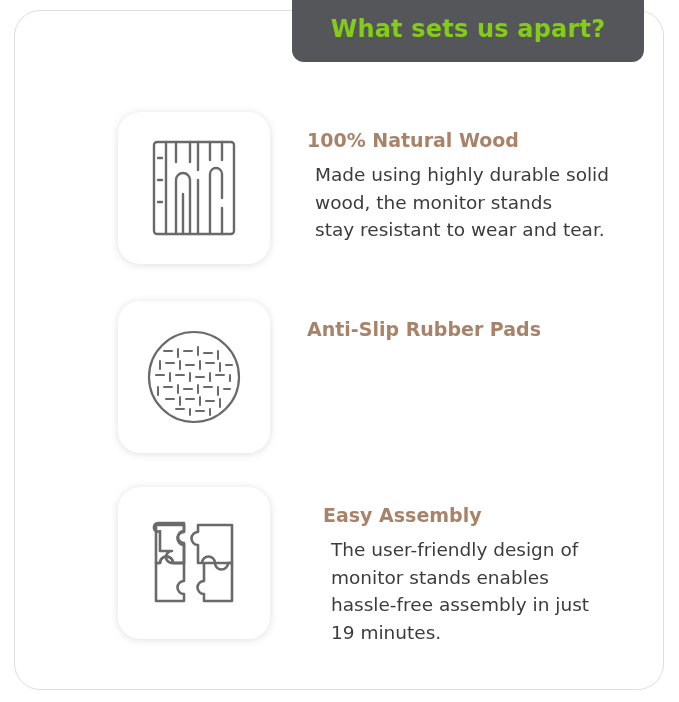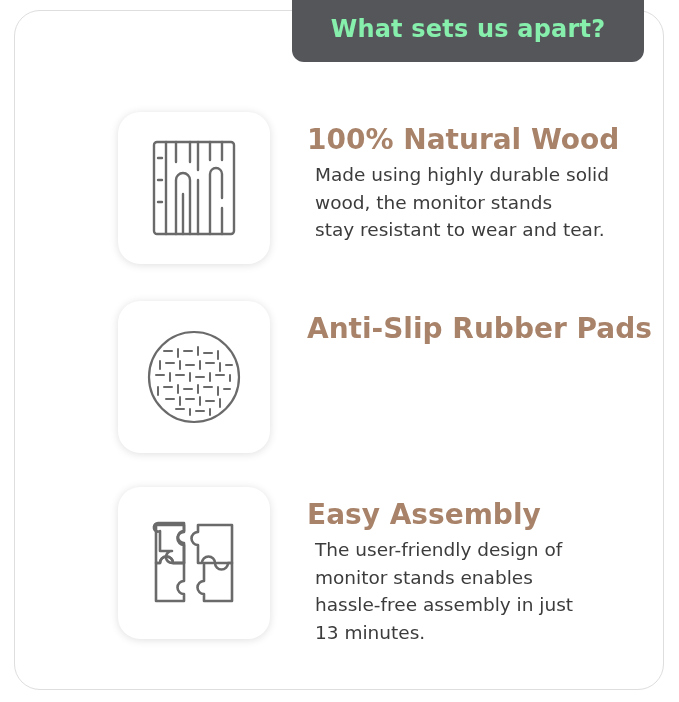--- a/index.html
+++ b/index.html
@@ -47,21 +47,21 @@
     background: #55565a;
     border-bottom-left-radius: 12px;
     border-bottom-right-radius: 12px;
     display: flex;
     align-items: center;
     justify-content: center;
     box-sizing: border-box;
     padding-bottom: 4px;
   }
   .banner-title {
-    color: #86efac;
+    color: #84cc16;
     font-size: 24px;
     font-weight: bold;
     letter-spacing: 0.2px;
     font-family: "DejaVu Sans", sans-serif;
     white-space: nowrap;
   }
 
   
   .features {
     position: absolute;
@@ -71,42 +71,42 @@
   }
   .feature {
     position: absolute;
     left: 118px;
     width: 500px;
     display: flex;
     align-items: flex-start;
   }
   .feature-1 { top: 17px; }
   .feature-2 { top: 206px; }
-  .feature-3 { top: 392px; }
+  .feature-3 { top: 392px; gap: 16px; }
 
   .icon-box {
     width: 152px;
     height: 152px;
     min-width: 152px;
     border-radius: 22px;
     background: #ffffff;
     box-shadow: 0 1px 9px rgba(0,0,0,0.13);
     display: flex;
     align-items: center;
     justify-content: center;
     box-sizing: border-box;
   }
 
   .feature-text {
     margin-left: 37px;
     padding-top: 15px;
   }
   .feature-title {
     color: #a8836a;
-    font-size: 28px;
+    font-size: 19px;
     line-height: 26px;
     margin: 0 0 6px 0;
     font-family: "DejaVu Sans", sans-serif;
     white-space: nowrap;
   }
   .feature-desc {
     color: #3c3c3c;
     font-size: 18.5px;
     line-height: 27.5px;
     margin: 8px;
@@ -225,18 +225,18 @@
             <path d="M8 84 v-38 h4 a6.5 6.5 0 0 1 13 0 h11 v18 a6.5 6.5 0 0 0 0 13 v7 h-28 z"></path>
             <path d="M56 84 v-7 a6.5 6.5 0 0 1 0 -13 v-18 h11 a6.5 6.5 0 0 0 13 0 h4 v38 h-28 z"></path>
           </svg>
         </span>
       </div>
       <div class="feature-text">
         <h3 class="feature-title">Easy Assembly</h3>
         <p class="feature-desc">The user-friendly design of
 monitor stands enables
 hassle-free assembly in just
-13 minutes.</p>
+19 minutes.</p>
       </div>
     </div>
 
   </div>
 </div>
 
 </body></html>

